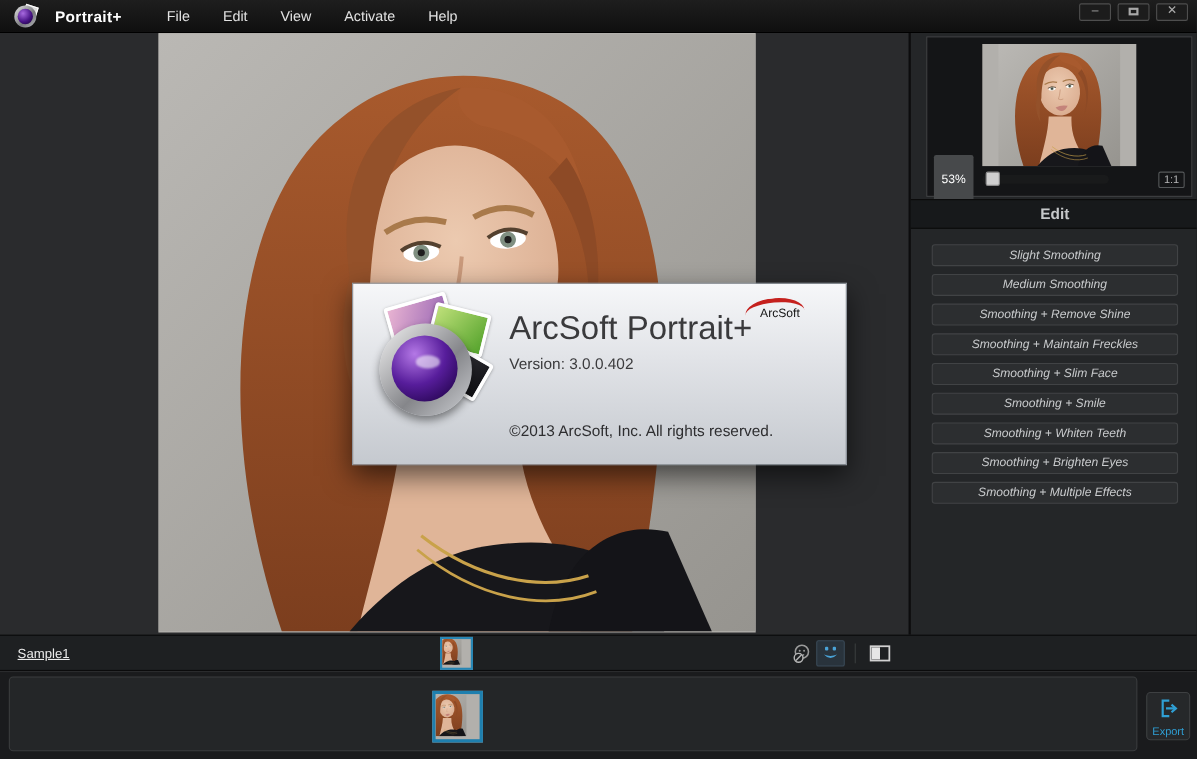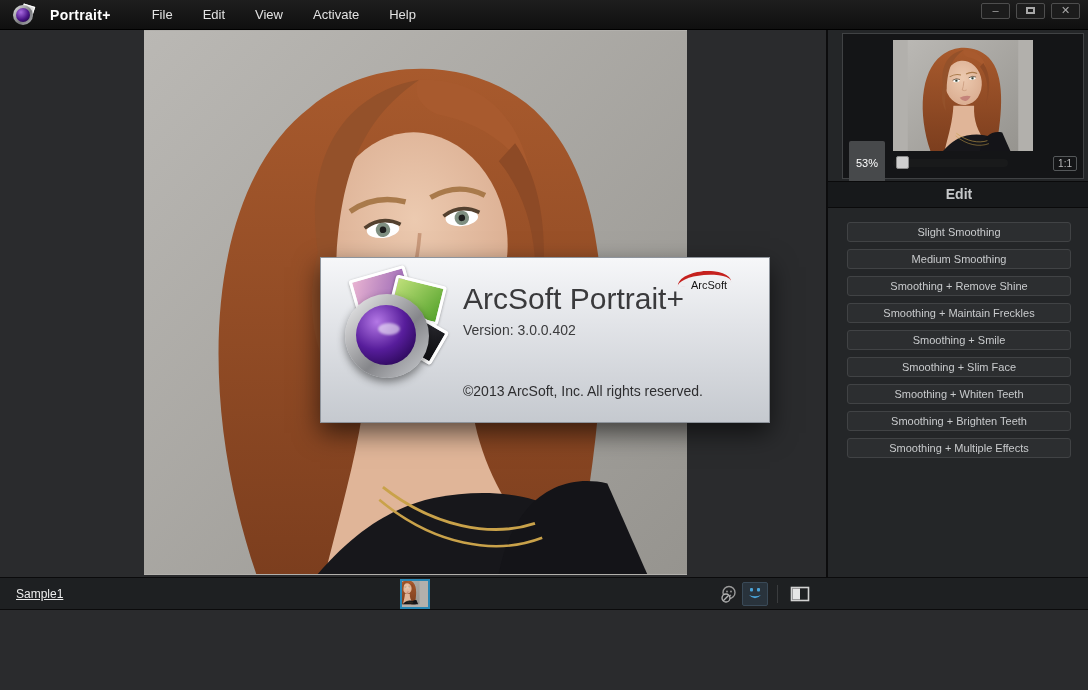--- a/index.html
+++ b/index.html
@@ -66,21 +66,21 @@
   .zoom-handle { position:absolute; left:3px; top:-3px; width:13px; height:13px; background:#cfcfcf;
     border:1px solid #8a8a8a; border-radius:2px; }
   .actual-size { color:#b8b8ba; font-size:10px; border:1px solid #55585a; padding:1px 4px; border-radius:2px;margin-left:37px; }
 
   .tabs { position:absolute; left:0px; top:151px; width:262px; height:27px; display:flex;
     background:#17191b; border-top:1px solid #0a0a0b; border-bottom:1px solid #0a0a0b; }
   .tab { flex:1; text-align:center; line-height:25px; font-size:14px; font-weight:bold; color:#c6c8ca; }
   .tab.active { color:#fff; text-shadow:0 0 8px rgba(150,200,255,.95), 0 0 3px rgba(180,220,255,.8);
     background:#1d1f22; border-right:1px solid #000; }
 
-  .preset-list { position:absolute; left:19px; top:192px; width:224px; }
+  .preset-list { position:absolute; left:19px; top:192px; width:224px;font-style:italic; }
   .preset-btn { width:224px; height:20px; margin-bottom:7px; background:#2c2e30;
     border:1px solid #414345; border-radius:3px; color:#c9cbcd; font-size:11px;
     line-height:18px; text-align:center; }
   .apply-btn { position:absolute; left:19px; top:553px; width:224px; height:21px; background:#28292b;
     border:1px solid #37393b; border-radius:3px; text-align:center; line-height:19px; }
   .apply-plus { color:#7a7d80; font-size:13px; font-weight:bold; margin-right:16px; }
   .apply-label { color:#54575a; font-size:11px; }
 
   
   .bottom-bar { position:absolute; left:0; top:577px; width:1088px; height:33px; background:#1e2022;
@@ -199,24 +199,24 @@
 
     <div class="tabs">
       <div class="tab">Edit</div>
     </div>
 
     <div class="preset-list">
       <div class="preset-btn">Slight Smoothing</div>
       <div class="preset-btn">Medium Smoothing</div>
       <div class="preset-btn">Smoothing + Remove Shine</div>
       <div class="preset-btn">Smoothing + Maintain Freckles</div>
+      <div class="preset-btn">Smoothing + Slim Face</div>
       <div class="preset-btn">Smoothing + Smile</div>
-      <div class="preset-btn">Smoothing + Slim Face</div>
       <div class="preset-btn">Smoothing + Whiten Teeth</div>
-      <div class="preset-btn">Smoothing + Brighten Teeth</div>
+      <div class="preset-btn">Smoothing + Brighten Eyes</div>
       <div class="preset-btn">Smoothing + Multiple Effects</div>
     </div>
 
     <div class="apply-btn">
       <span class="apply-plus">+</span><span class="apply-label">Apply to all</span>
     </div>
   </div>
 
   <div class="about-dialog">
     <div class="dlg-icon">
@@ -268,14 +268,31 @@
       <div class="bar-divider"></div>
       <div class="icon-btn">
         <svg width="20" height="16" viewBox="0 0 20 16">
           <rect x="1.5" y="1.5" width="17" height="13" fill="none" stroke="#d2d2d2" stroke-width="1.6"></rect>
           <rect x="2.5" y="2.5" width="7.5" height="11" fill="#e6e6e6"></rect>
         </svg>
       </div>
     </div>
   </div>
 
+  <div class="filmstrip-area">
+    <div class="strip">
+      <div class="strip-thumb thumb">
+        <svg viewBox="55 15 200 230">
+            <use href="#portraitSym"></use>
+          </svg>
+      </div>
+    </div>
+    <div class="export-btn">
+      <svg width="22" height="20" viewBox="0 0 22 20" style="margin-top:4px">
+        <path d="M12,3 H6 V17 H12" fill="none" stroke="#2f9fd4" stroke-width="2"></path>
+        <line x1="9" y1="10" x2="17" y2="10" stroke="#2f9fd4" stroke-width="2"></line>
+        <path d="M14,6.5 L18,10 L14,13.5" fill="none" stroke="#2f9fd4" stroke-width="2"></path>
+      </svg>
+      <span class="export-label">Export</span>
+    </div>
+  </div>
 
 </div>
 
 </body></html>

